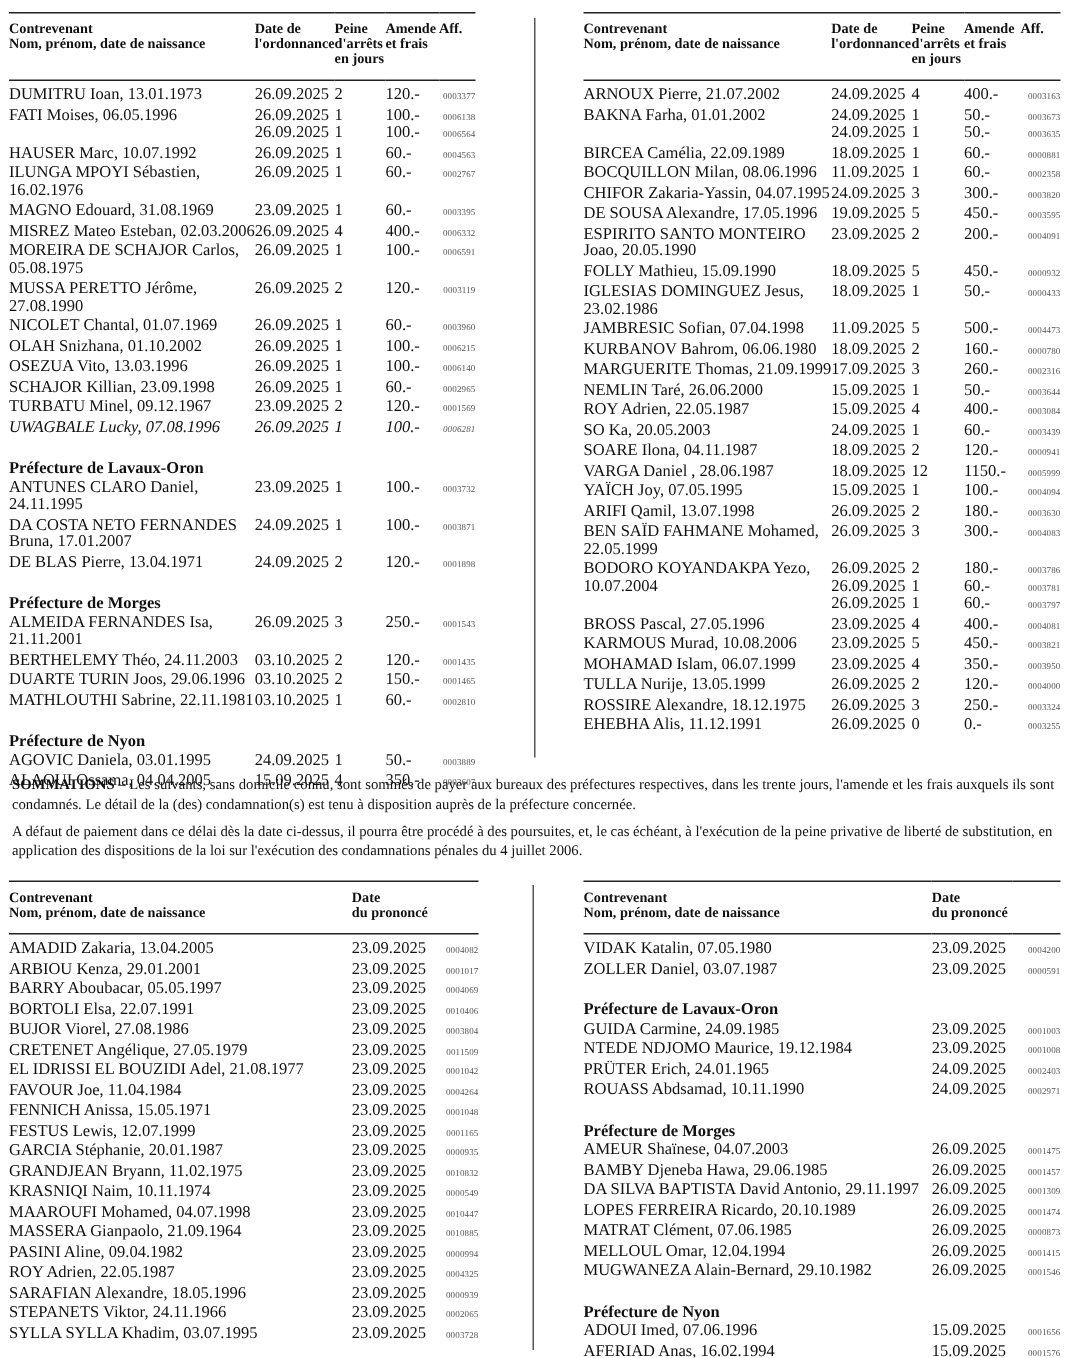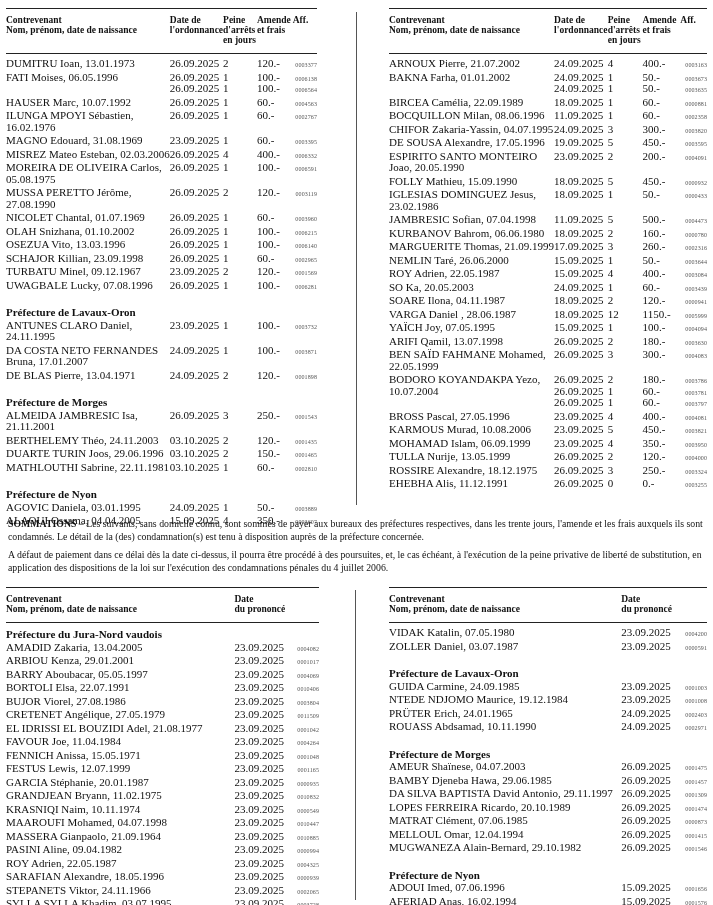--- a/index.html
+++ b/index.html
@@ -188,21 +188,21 @@
           <td>
             <div>400.-</div>
           </td>
           <td class="aff">
             <div style="height: 11.5px;">0006332</div>
           </td>
         </tr>
         <tr style="height: 25px;">
           <td>
             <div class="lines">
-              <div>MOREIRA DE OLIVEIRA Carlos,</div>
+              <div>MOREIRA DE SCHAJOR Carlos,</div>
               <div>05.08.1975</div>
             </div>
           </td>
           <td>
             <div>26.09.2025</div>
           </td>
           <td>
             <div>1</div>
           </td>
           <td>
@@ -320,21 +320,21 @@
           <td>
             <div>2</div>
           </td>
           <td>
             <div>120.-</div>
           </td>
           <td class="aff">
             <div style="height: 11.5px;">0001569</div>
           </td>
         </tr>
-        <tr style="height: 13.5px;">
+        <tr style="height: 13.5px; font-style: italic;">
           <td>
             <div class="lines">
               <div>UWAGBALE Lucky, 07.08.1996</div>
             </div>
           </td>
           <td>
             <div>26.09.2025</div>
           </td>
           <td>
             <div>1</div>
@@ -407,21 +407,21 @@
           <td class="aff">
             <div style="height: 11.5px;">0001898</div>
           </td>
         </tr>
         <tr class="sec">
           <td colspan="5">Préfecture de Morges</td>
         </tr>
         <tr style="height: 25px;">
           <td>
             <div class="lines">
-              <div>ALMEIDA JAMBRESIC Isa,</div>
+              <div>ALMEIDA FERNANDES Isa,</div>
               <div>21.11.2001</div>
             </div>
           </td>
           <td>
             <div>26.09.2025</div>
           </td>
           <td>
             <div>3</div>
           </td>
           <td>
@@ -1029,21 +1029,21 @@
           <td>
             <div>450.-</div>
           </td>
           <td class="aff">
             <div style="height: 11.5px;">0003821</div>
           </td>
         </tr>
         <tr style="height: 13.5px;">
           <td>
             <div class="lines">
-              <div>MOHAMAD Islam, 06.09.1999</div>
+              <div>MOHAMAD Islam, 06.07.1999</div>
             </div>
           </td>
           <td>
             <div>23.09.2025</div>
           </td>
           <td>
             <div>4</div>
           </td>
           <td>
             <div>350.-</div>
@@ -1138,23 +1138,20 @@
               <div>Date</div>
               <div>du prononcé</div>
             </div>
           </th>
         </tr>
       </thead>
       <tbody>
         <tr class="gap">
           <td colspan="3"></td>
         </tr>
-        <tr class="sec">
-          <td colspan="3" style="padding-top: 2px;">Préfecture du Jura-Nord vaudois</td>
-        </tr>
         <tr style="height:13px">
           <td>AMADID Zakaria, 13.04.2005</td>
           <td>23.09.2025</td>
           <td class="aff">0004082</td>
         </tr>
         <tr style="height:13px">
           <td>ARBIOU Kenza, 29.01.2001</td>
           <td>23.09.2025</td>
           <td class="aff">0001017</td>
         </tr>

